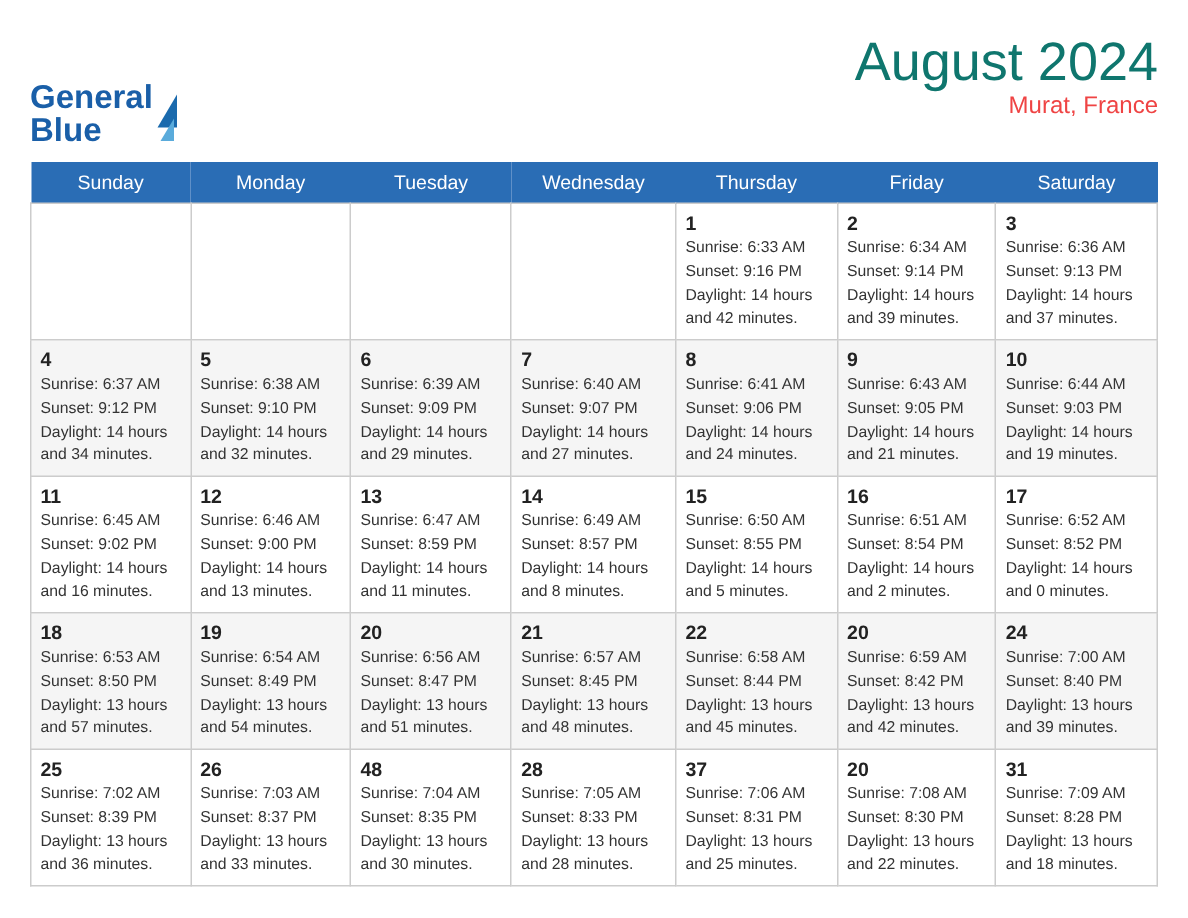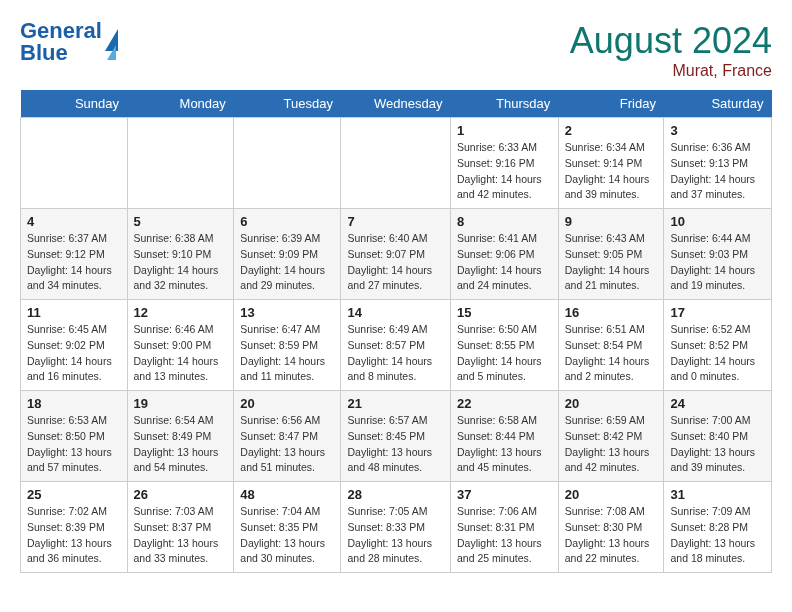--- a/index.html
+++ b/index.html
@@ -18,45 +18,46 @@
     }
     .logo {
       display: flex;
       align-items: center;
     }
     .logo-text {
       font-size: 22px;
       font-weight: bold;
       color: #333;
       line-height: 1;
+      margin-top: 34px;
     }
     .logo-text span {
       color: #1a5fa8;
     }
     .title-block {
       text-align: right;
     }
     .month-title {
       font-size: 36px;
       color: #0f766e;
       font-weight: normal;
     }
     .location {
       font-size: 16px;
-      color: #7f1d1d;
+      color: #ef4444;
     }
     table {
       width: 100%;
       border-collapse: collapse;
       font-size: 11px;
     }
     thead tr th {
       background-color: #2a6db5;
       color: #fff;
-      text-align: right;
+      text-align: center;
       padding: 6px 8px;
       font-size: 13px;
       font-weight: normal;
       margin-left: 34px;
     }
     tbody tr td {
       border: 1px solid #ccc;
       vertical-align: top;
       padding: 5px 6px;
       width: 113px;

